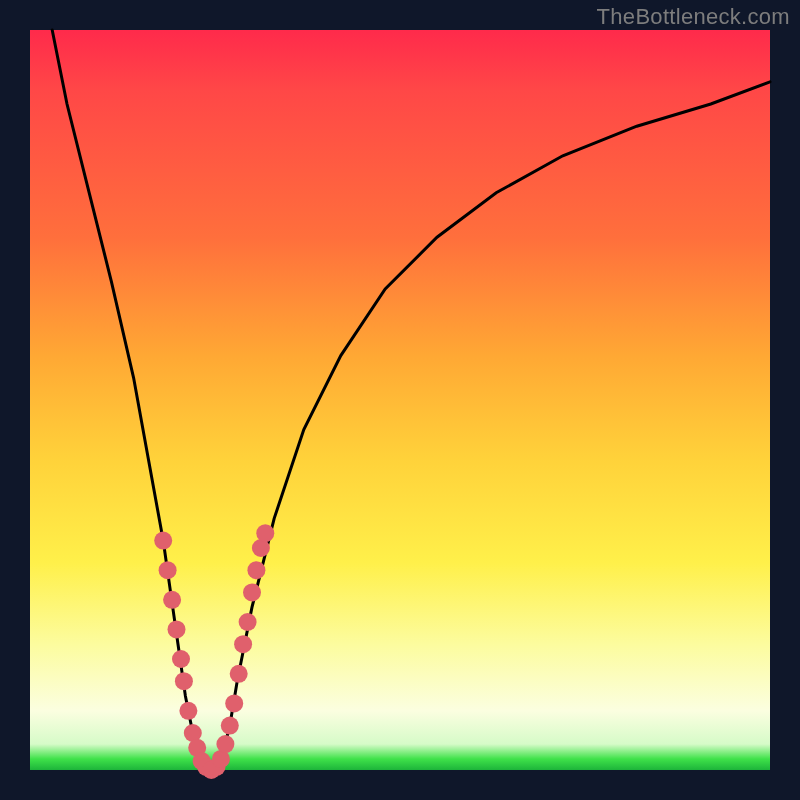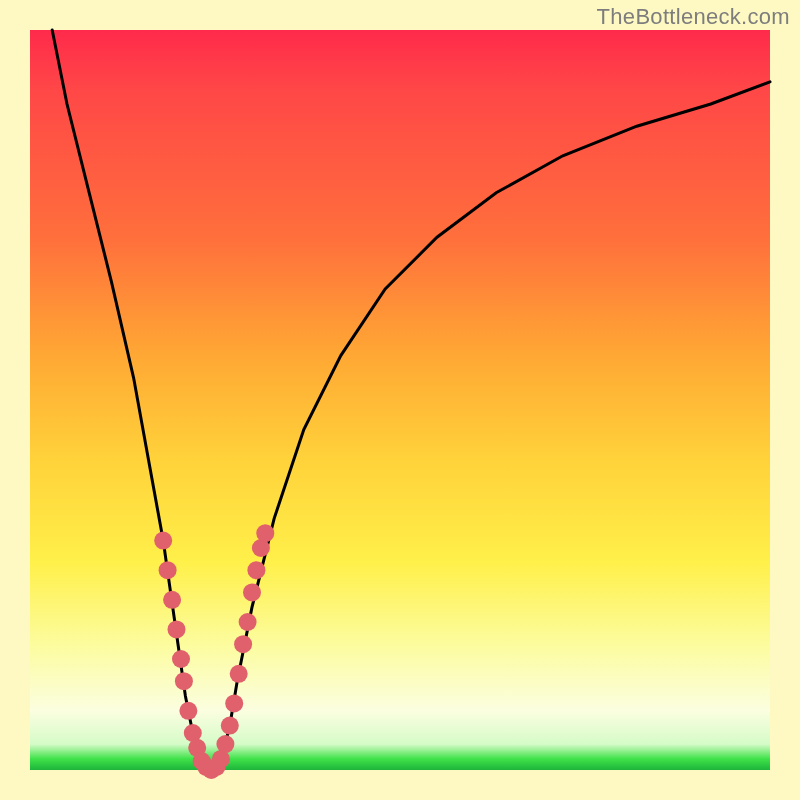--- a/index.html
+++ b/index.html
@@ -10,21 +10,21 @@
     overflow: hidden;
     background: #000;
     font-family: Arial, Helvetica, sans-serif;
   }
   .frame {
     position: absolute;
     left: 0;
     top: 0;
     width: 800px;
     height: 800px;
-    background: #fef9c3;
+    background: #0f172a;
   }
   .plot-area {
     position: absolute;
     left: 30px;
     top: 30px;
     width: 740px;
     height: 740px;
     
     background: linear-gradient(
       to bottom,

